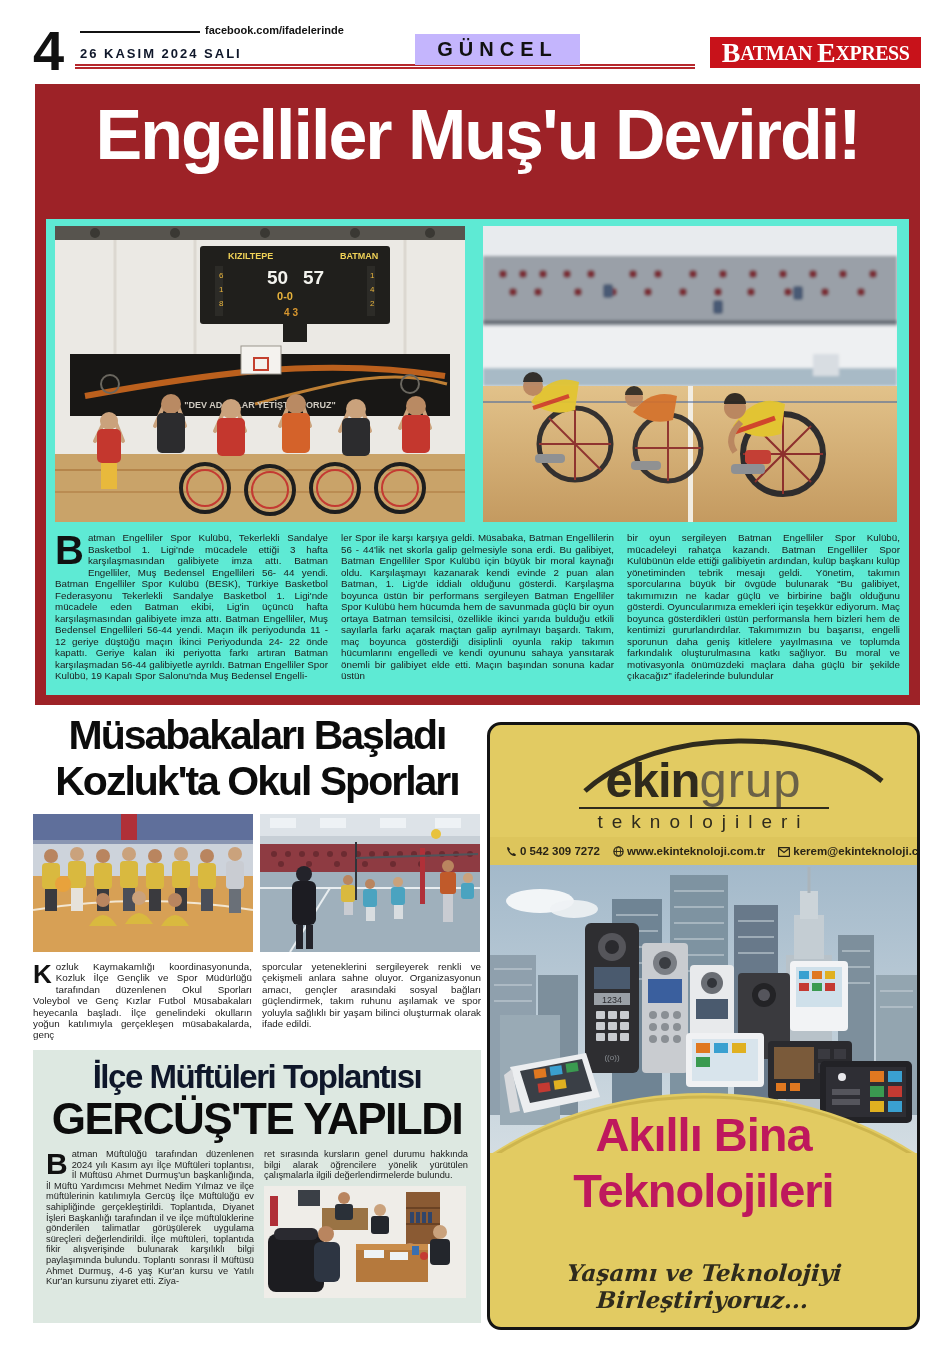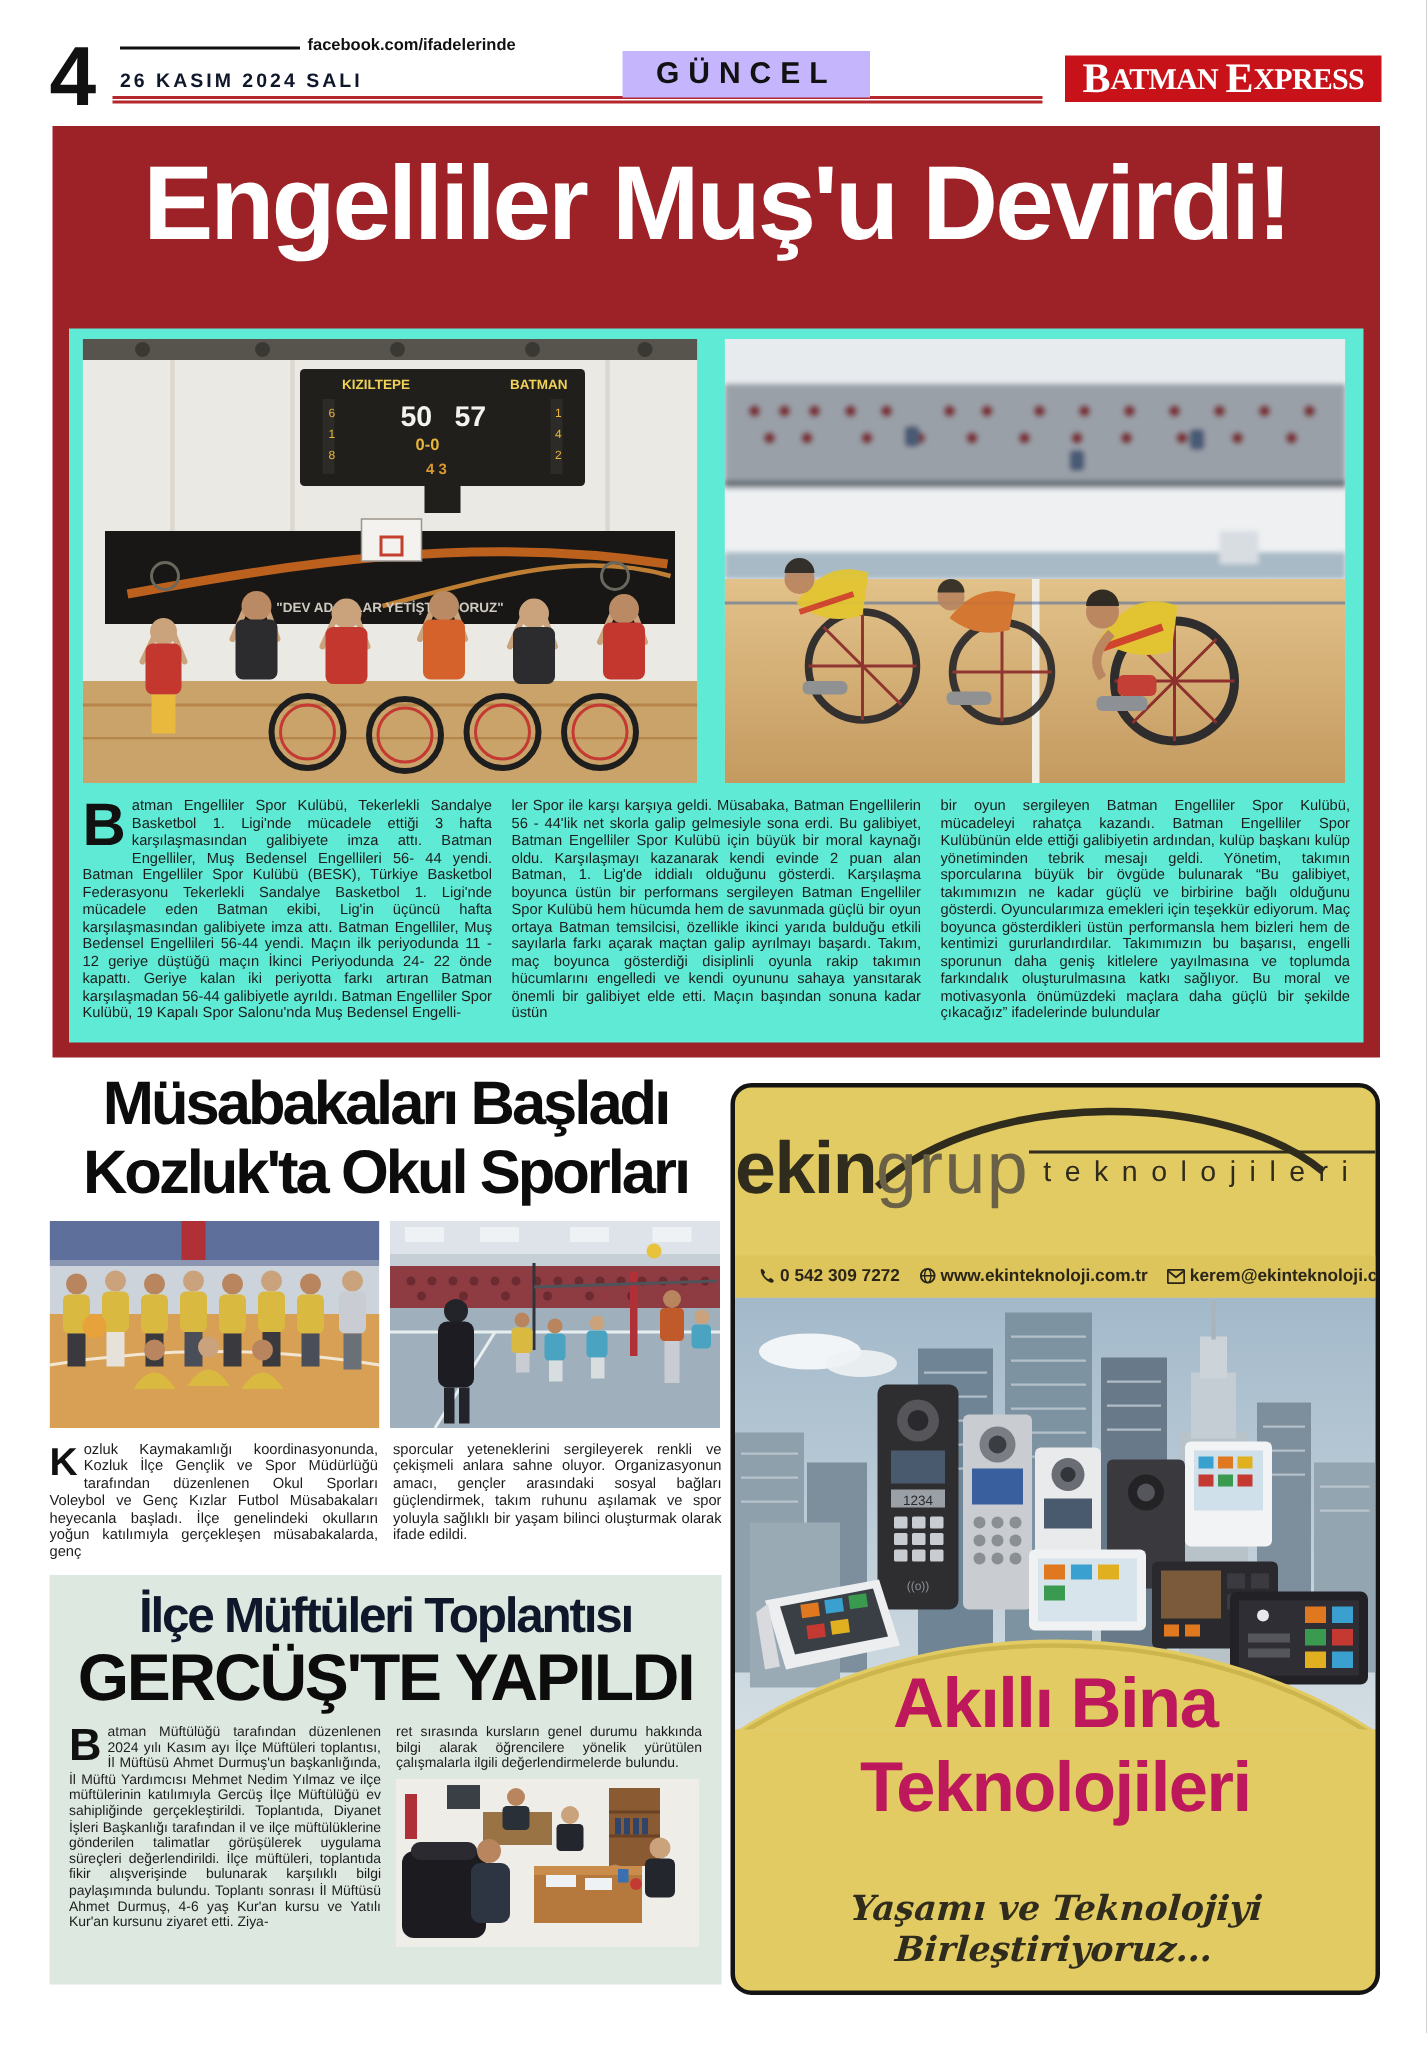--- a/index.html
+++ b/index.html
@@ -46,21 +46,21 @@
   .gercus-h2 { text-align:center; font-weight:bold; color:#0c0c0c; font-size:44px; line-height:46px; letter-spacing:-1.5px; white-space:nowrap; }
   .gercus-cols { display:flex; gap:10px; margin-top:7px; }
   .gcol { font-size:9.3px; line-height:10.6px; text-align:justify; color:#1c1c1c; }
   .gcol1 { width:208px; height:160px; overflow:hidden; }
   .gcol2 { flex:1; }
   .gphoto { margin-top:5px; }
 
   
   .ad { position:absolute; left:487px; top:722px; width:433px; height:608px; background:#e2cb62;
         border:3px solid #141414; border-radius:14px; overflow:hidden; }
-  .ad-top { height:112px; position:relative; display:flex; flex-direction:row; align-items:center; justify-content:flex-end; padding-bottom:4px; }
+  .ad-top { height:112px; position:relative; display:flex; flex-direction:column; align-items:center; justify-content:flex-end; padding-bottom:4px; }
   .logo-swoosh { position:absolute; left:0; top:4px; width:100%; height:70px; }
   .logo-line1 { position:relative; z-index:2; font-size:49px; line-height:49px; letter-spacing:-1px; color:#2f2b1d; white-space:nowrap; }
   .logo-bold { font-weight:bold; }
   .logo-light { font-weight:normal; color:#6a6147; letter-spacing:1px; }
   .logo-line2 { width:250px; border-top:2px solid #2f2b1d; margin-top:2px; text-align:center;
                 font-size:19px; letter-spacing:9px; color:#2f2b1d; padding-top:2px; }
   .ad-contact { height:28px; background:#ddc55c; display:flex; align-items:center; justify-content:center; gap:13px;
                 font-size:11.5px; font-weight:bold; color:#2a2517; white-space:nowrap;padding-left:46px; }
   .ad-contact .ic { display:inline-block; vertical-align:middle; margin-right:3px; }
   .ad-middle { display:block; width:427px; height:288px; }

